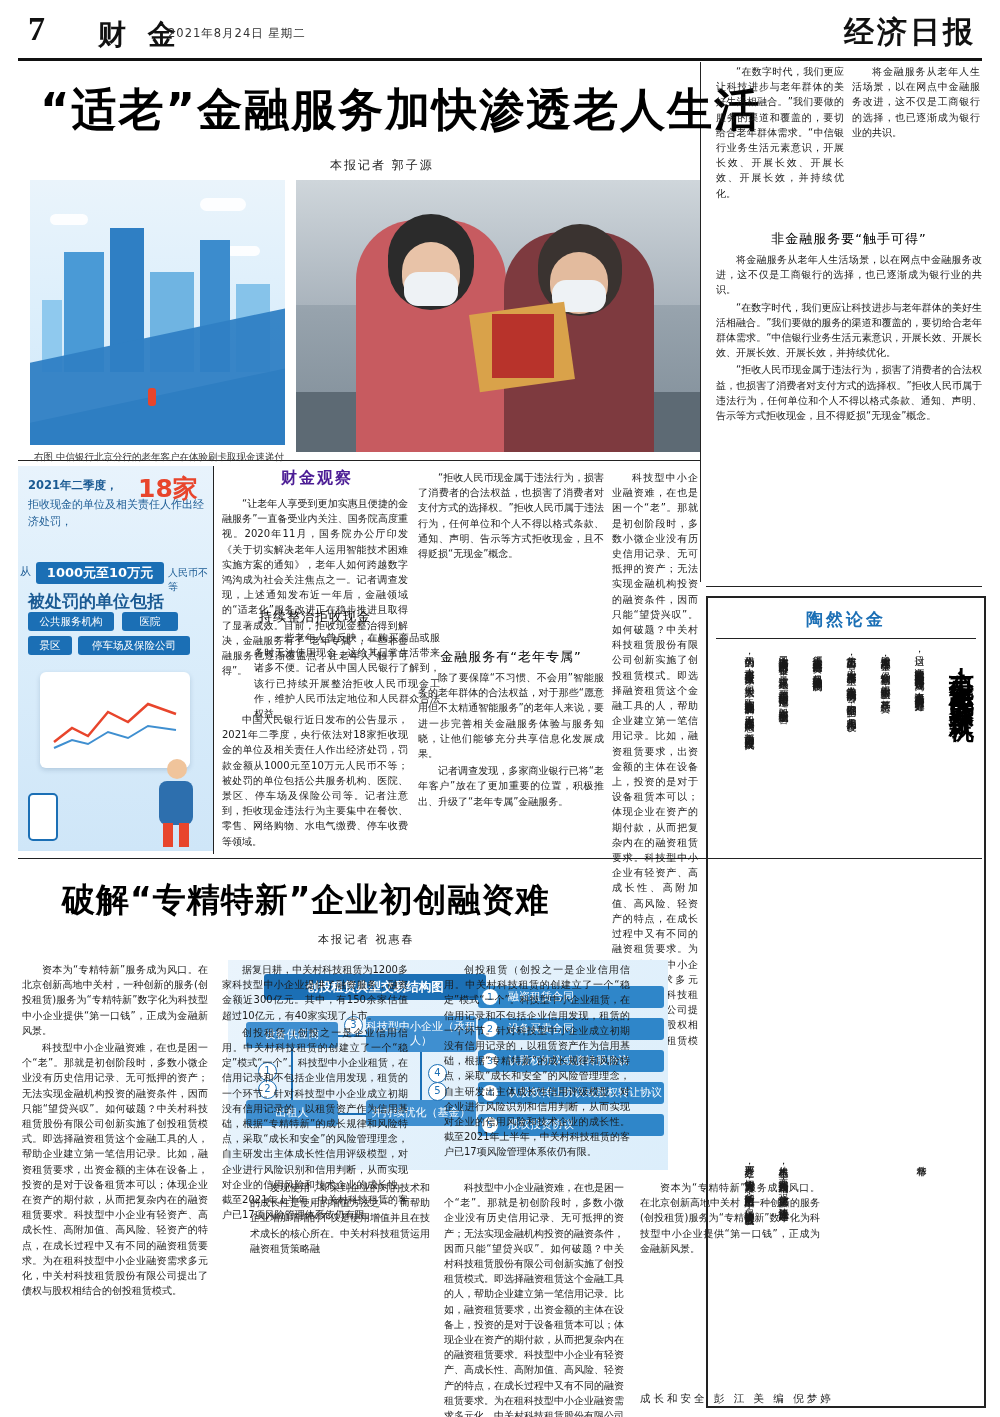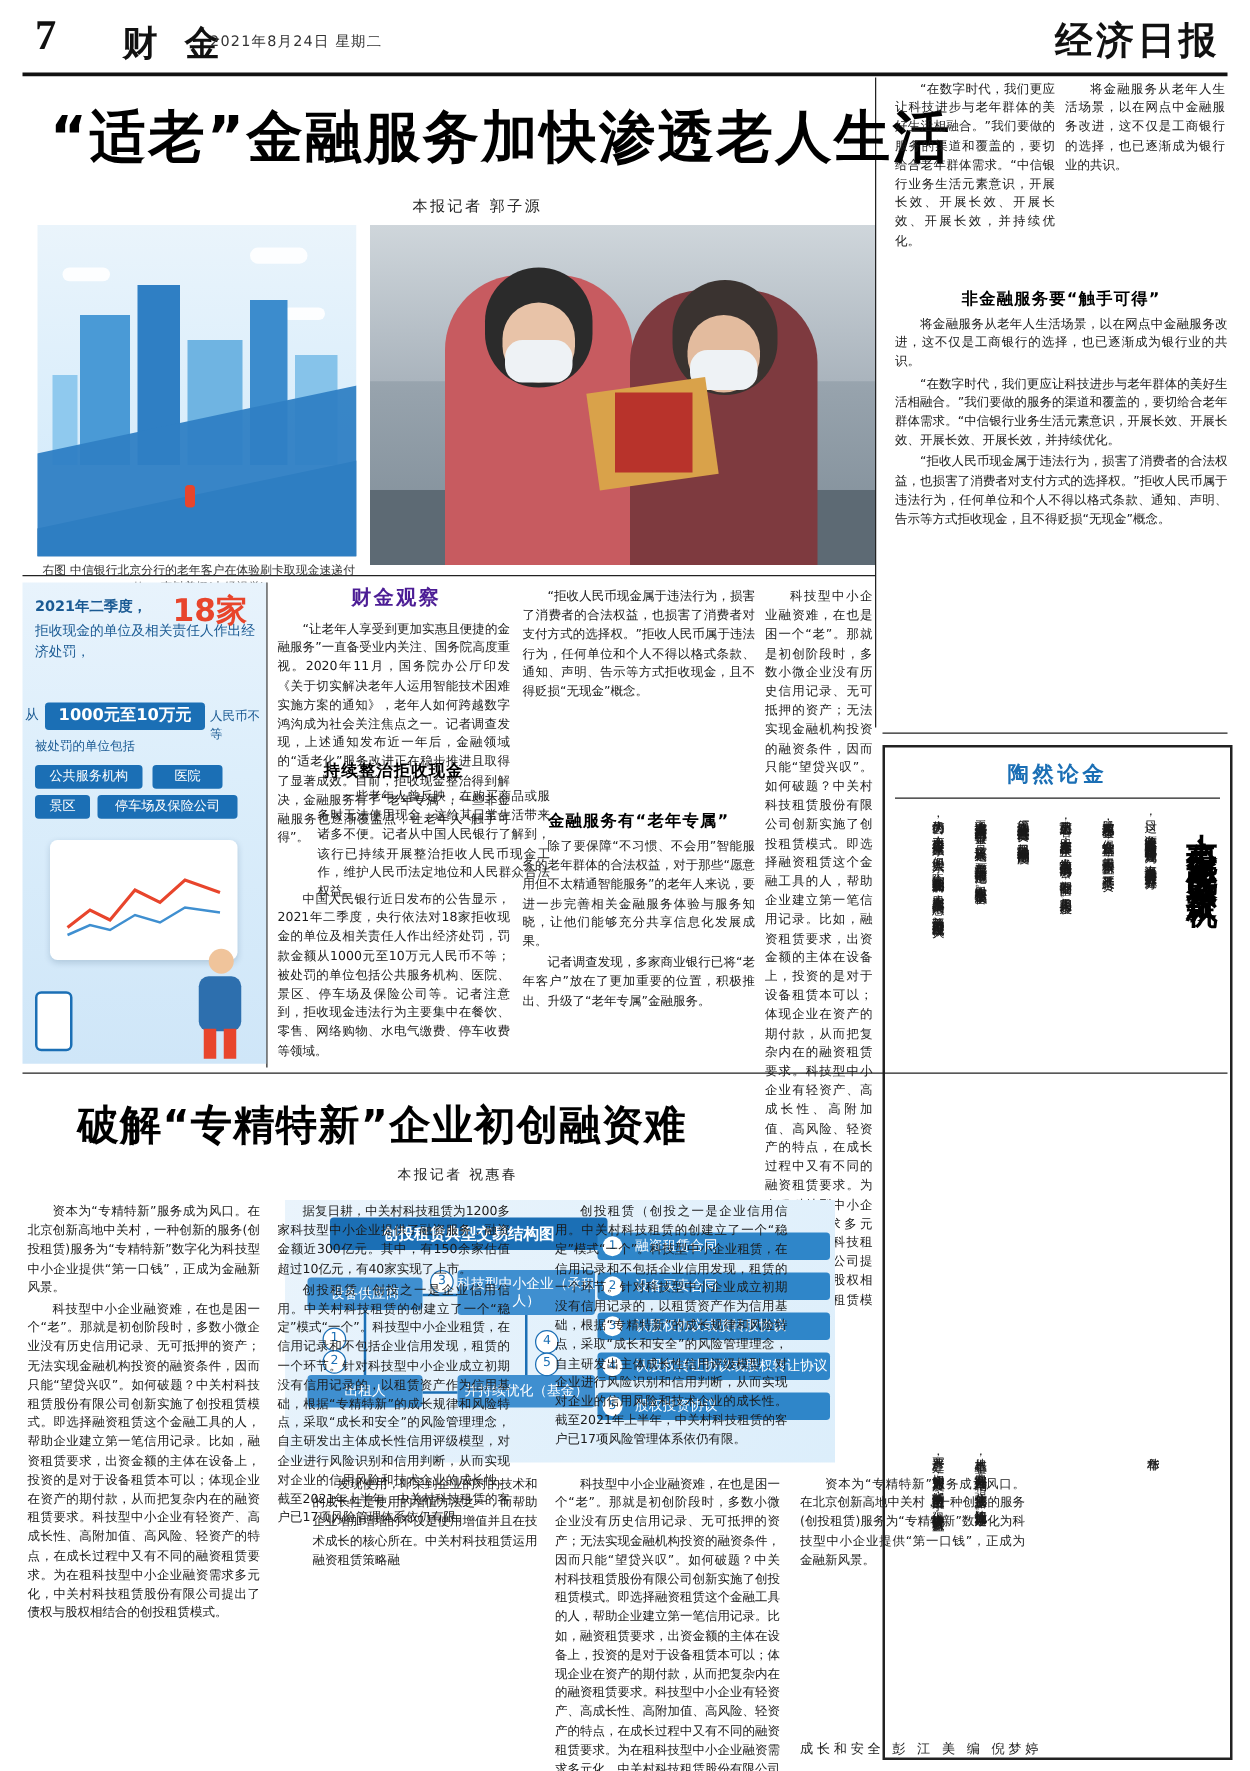--- a/index.html
+++ b/index.html
@@ -86,40 +86,40 @@
   .ph-p2 .head{position:absolute;left:34px;top:-8px;width:84px;height:92px;background:#3a3330;border-radius:42px;}
   .ph-p2 .face{position:absolute;left:46px;top:20px;width:58px;height:62px;background:#e3bb9e;border-radius:30px;}
   .ph-p2 .mask{position:absolute;left:48px;top:48px;width:54px;height:32px;background:#eef2f5;border-radius:14px;}
   .ph-leaf{position:absolute;left:178px;top:128px;width:96px;height:78px;background:#d9a24a;transform:rotate(-8deg);}
   .ph-leaf2{position:absolute;left:196px;top:134px;width:62px;height:64px;background:#b8332b;}
 
   
   .tb{position:absolute;font-size:10px;line-height:15.2px;color:#1a1a1a;text-align:justify;}
   .tb p{margin:0 0 2px 0;text-indent:2em;}
   .sub-head{
-    position:absolute;font-size:13px;font-weight:bold;text-align:center;letter-spacing:1px;color:#000;
+    position:absolute;font-size:13px;font-weight:normal;text-align:center;letter-spacing:1px;color:#000;
   }
   .col-head{
     position:absolute;font-size:16px;font-weight:bold;color:#4c1d95;letter-spacing:2px;text-align:center;
   }
 
   
   .info{
     position:absolute;left:18px;top:466px;width:195px;height:385px;
     background:linear-gradient(180deg,#e8f3fc 0%,#dceefb 40%,#cfe6f8 100%);
     overflow:hidden;
   }
   .info .t1{position:absolute;left:10px;top:12px;font-size:11.5px;color:#1a5a93;font-weight:bold;}
   .info .big{position:absolute;left:120px;top:6px;font-size:25px;font-weight:bold;color:#e8452c;}
   .info .t2{position:absolute;left:10px;top:30px;width:176px;font-size:11px;line-height:17px;color:#1a5a93;}
   .info .amt{position:absolute;left:18px;top:96px;width:128px;height:22px;background:#1b6fb5;color:#fff;
              font-size:13px;font-weight:bold;text-align:center;line-height:22px;border-radius:3px;}
   .info .from{position:absolute;left:2px;top:98px;font-size:11px;color:#1a5a93;}
   .info .to{position:absolute;left:150px;top:100px;font-size:10px;color:#1a5a93;}
-  .info .t3{position:absolute;left:10px;top:124px;font-size:10px;color:#1a5a93;font-weight:normal;}
+  .info .t3{position:absolute;left:10px;top:124px;font-size:17px;color:#1a5a93;font-weight:bold;}
   .chip{position:absolute;height:19px;background:#1b6fb5;color:#fff;font-size:10.5px;line-height:19px;
         text-align:center;border-radius:3px;}
   .info .card{position:absolute;left:22px;top:206px;width:150px;height:96px;background:#fff;border-radius:6px;
               box-shadow:0 2px 5px rgba(20,60,100,.18);}
   .spark{position:absolute;left:12px;top:24px;width:126px;height:56px;}
   .person{position:absolute;right:6px;bottom:4px;width:60px;height:92px;}
   .person .body{position:absolute;left:12px;top:26px;width:34px;height:44px;background:#2d6fae;border-radius:8px;}
   .person .head{position:absolute;left:20px;top:4px;width:20px;height:20px;background:#f0c49b;border-radius:50%;}
   .person .leg{position:absolute;left:16px;top:68px;width:10px;height:24px;background:#e8452c;}
   .person .leg2{position:absolute;left:32px;top:68px;width:10px;height:24px;background:#e8452c;}

